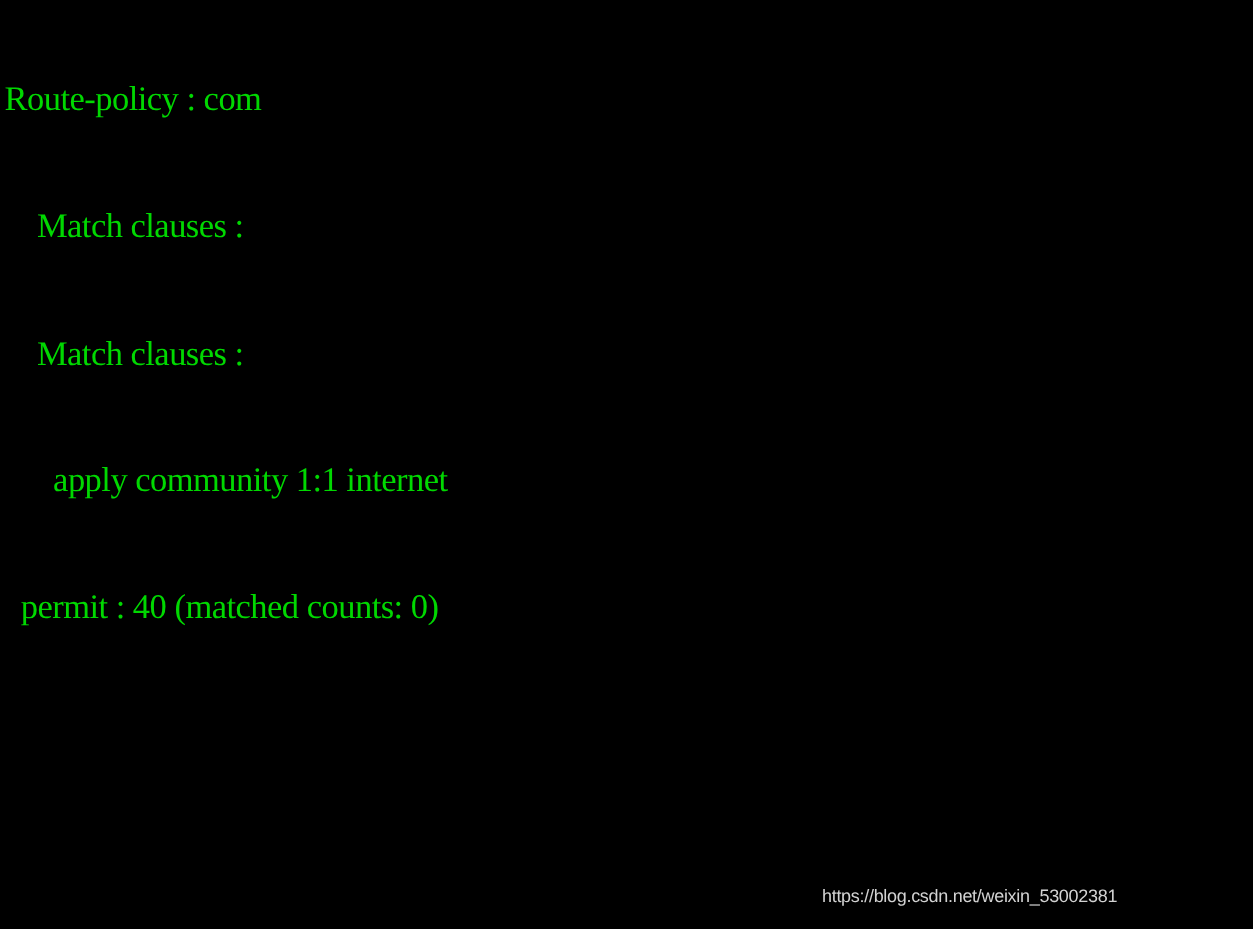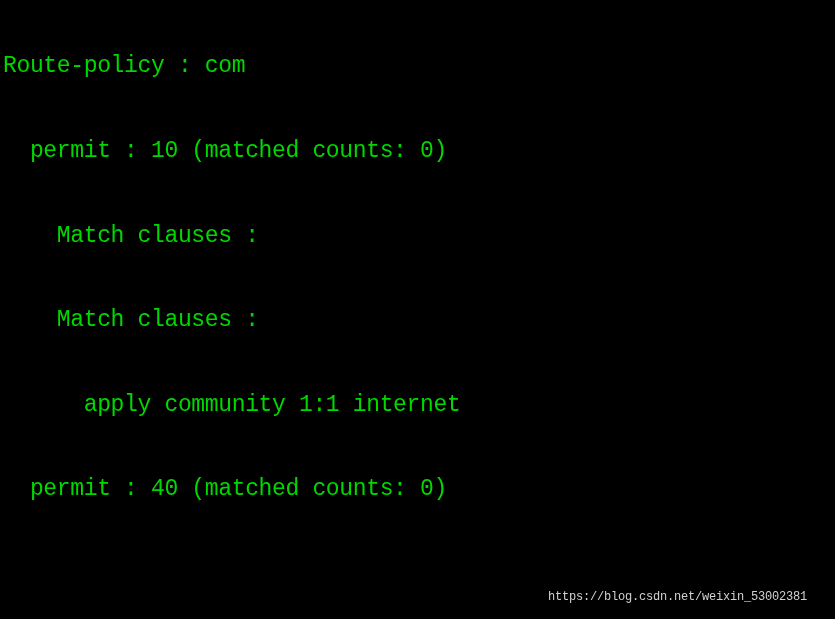--- a/index.html
+++ b/index.html
@@ -16,21 +16,21 @@
   }
   #terminal {
     position: absolute;
     left: 0;
     top: 0;
     width: 835px;
     height: 619px;
     padding: 0;
     margin: 0;
     box-sizing: border-box;
-    font-family: Liberation Mono, monospace;
+    font-family: Liberation Serif, serif;
     font-size: 23px;
     line-height: 28.2px;
     color: #00d800;
     white-space: pre;
     letter-spacing: -0.35px;
     overflow: hidden;
     border-radius: 20px;
   }
   .tline {
     display: block;
@@ -42,37 +42,36 @@
   
   #terminal-body {
     position: absolute;
     left: 3px;
     top: -4px;
   }
   #watermark {
     position: absolute;
     left: 548px;
     top: 590px;
-    font-family: Liberation Mono, monospace;
+    font-family: Liberation Sans, sans-serif;
     font-size: 12px;
     line-height: 15px;
     color: #d2d2d2;
     white-space: pre;
     letter-spacing: -0.2px;
   }
 </style>
 </head>
 <body>
 
 <div id="screen">
 
   <div id="terminal">
     <div id="terminal-body">
       <span class="tline">Route-policy : com</span>
-      <span class="tline">  permit : 10 (matched counts: 0)</span>
       <span class="tline">    Match clauses :</span>
       <span class="tline">    Match clauses :</span>
       <span class="tline">      apply community 1:1 internet</span>
       <span class="tline">  permit : 40 (matched counts: 0)</span>
       
       
       
       
       
       

